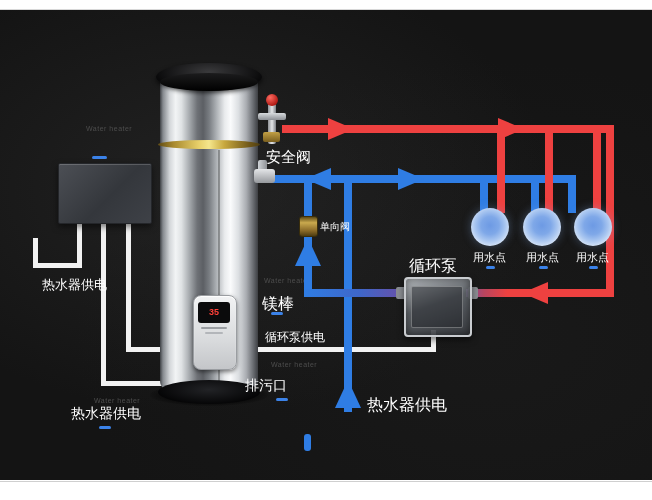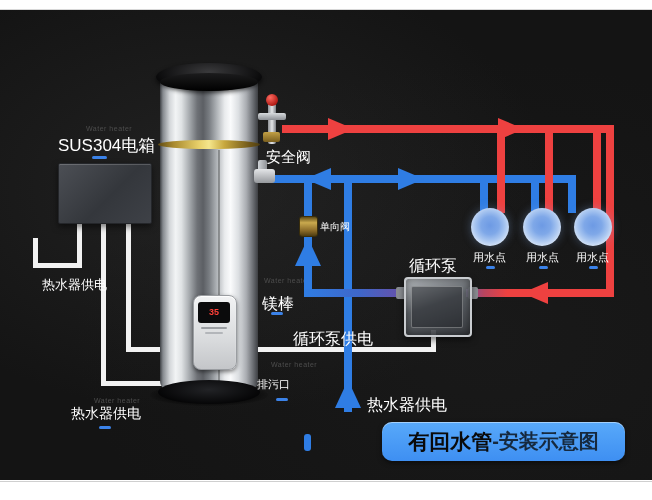--- a/index.html
+++ b/index.html
@@ -108,51 +108,46 @@
 
     <div class="abs" style="left:396px;top:277px;width:10px;height:12px;background:#8a8d92;border-radius:2px;"></div>
     <div class="abs" style="left:468px;top:277px;width:10px;height:12px;background:#8a8d92;border-radius:2px;"></div>
     <div class="abs" style="left:404px;top:267px;width:64px;height:56px;border-radius:4px;border:2px solid #c9ccd0;background:linear-gradient(160deg,rgba(215,220,225,.85),rgba(105,110,116,.88) 45%,rgba(58,61,66,.92));box-shadow:inset 0 0 8px rgba(0,0,0,.5),0 3px 6px rgba(0,0,0,.5);"></div>
     <div class="abs" style="left:411px;top:276px;width:50px;height:40px;border:1px solid rgba(255,255,255,.3);background:rgba(25,27,31,.45);border-radius:2px;"></div>
 
     <div class="circle" style="left:471px;top:198px;"></div>
     <div class="circle" style="left:523px;top:198px;"></div>
     <div class="circle" style="left:574px;top:198px;"></div>
 
-    <div class="lbl" style="left:58px;top:124px;font-size:17px;">SUS304电箱</div>
     <div class="dash" style="left:92px;top:146px;width:15px;height:3px;"></div>
 
     <div class="lbl" style="left:42px;top:266px;font-size:13px;">热水器供电</div>
 
     <div class="lbl" style="left:71px;top:395px;font-size:14px;">热水器供电</div>
     <div class="dash" style="left:99px;top:416px;width:12px;height:3px;"></div>
 
     <div class="lbl" style="left:266px;top:138px;font-size:15px;">安全阀</div>
     <div class="lbl" style="left:320px;top:210px;font-size:10px;">单向阀</div>
 
     <div class="lbl" style="left:262px;top:284px;font-size:16px;">镁棒</div>
     <div class="dash" style="left:271px;top:302px;width:12px;height:3px;"></div>
 
-    <div class="lbl" style="left:265px;top:319px;font-size:16px;margin-left:28px;">循环泵供电</div>
+    <div class="lbl" style="left:265px;top:319px;font-size:12px;">循环泵供电</div>
 
-    <div class="lbl" style="left:257px;top:367px;font-size:11px;text-align:right;">排污口</div>
+    <div class="lbl" style="left:245px;top:367px;font-size:14px;text-align:right;">排污口</div>
     <div class="dash" style="left:276px;top:388px;width:12px;height:3px;"></div>
 
     <div class="lbl" style="left:409px;top:246px;font-size:16px;">循环泵</div>
 
     <div class="lbl" style="left:473px;top:240px;font-size:11px;">用水点</div>
     <div class="lbl" style="left:526px;top:240px;font-size:11px;">用水点</div>
     <div class="lbl" style="left:576px;top:240px;font-size:11px;">用水点</div>
     <div class="dash" style="left:486px;top:256px;width:9px;height:2.5px;"></div>
     <div class="dash" style="left:539px;top:256px;width:9px;height:2.5px;"></div>
     <div class="dash" style="left:589px;top:256px;width:9px;height:2.5px;"></div>
 
     <div class="lbl" style="left:367px;top:385px;font-size:16px;">热水器供电</div>
 
-    <div class="abs" style="left:382px;top:412px;width:243px;height:39px;border-radius:10px;background:linear-gradient(180deg,#58a9fa,#3e8ff2);box-shadow:inset 0 1px 0 rgba(255,255,255,.45),0 2px 5px rgba(0,0,0,.5);display:flex;align-items:center;justify-content:center;">
-      <span style="color:#0a0a0a;font-weight:bold;font-size:21px;">有回水管</span>
-        <span style="color:#16293e;font-weight:600;font-size:20px;">-安装示意图</span>
-    </div>
   </div>
 
   <div class="bar" style="top:0;height:9px;border-bottom:1px solid #d8d8d8;"></div>
   <div class="bar" style="top:481px;height:19px;border-top:1px solid #cfcfcf;"></div>
 </div>
 
 </body></html>

